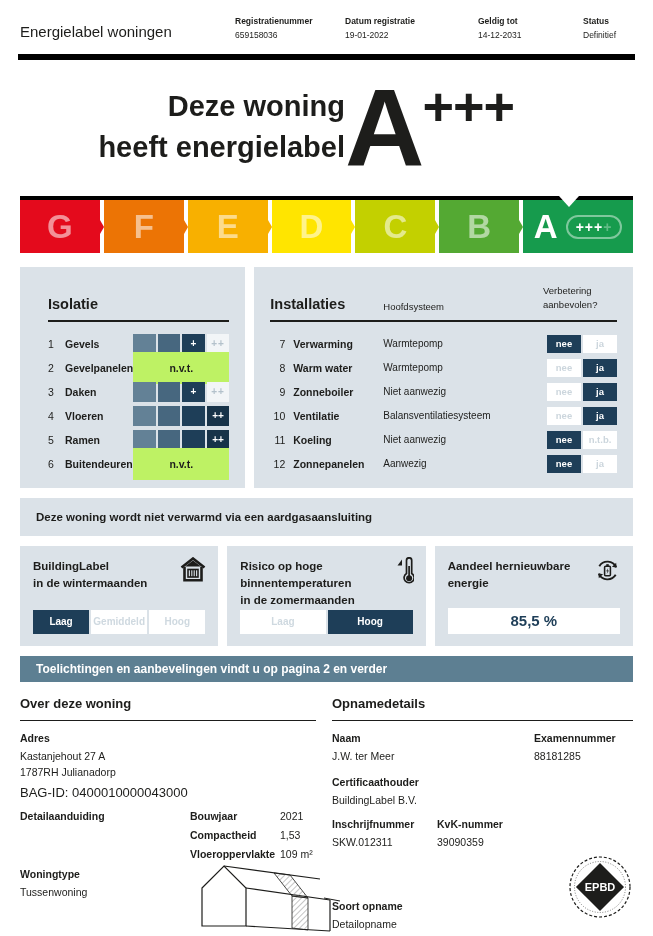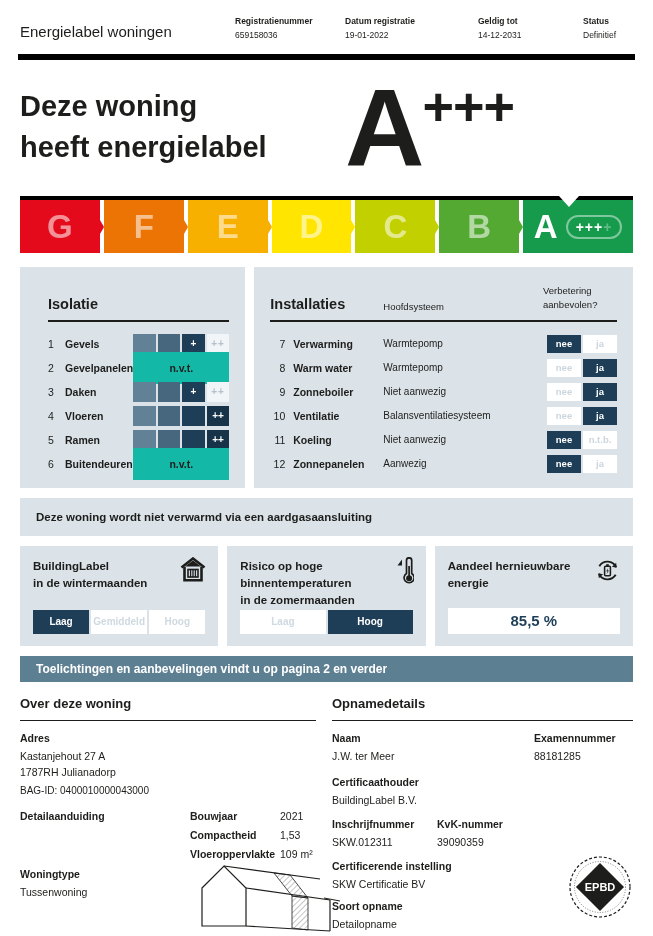--- a/index.html
+++ b/index.html
@@ -9,21 +9,21 @@
   
   .hdr{display:flex;align-items:flex-end;padding:16px 20px 8px 20px;}
   .hdr-title{flex:0 0 215px;font-size:15px;}
   .hdr-field{display:flex;flex-direction:column;}
   .hdr-field .flabel{font-size:8.5px;font-weight:bold;}
   .hdr-field .fvalue{font-size:8.5px;margin-top:4px;}
   .f1{flex:0 0 110px}.f2{flex:0 0 133px}.f3{flex:0 0 105px}.f4{flex:0 0 50px}
   .rule-thick{height:6px;background:#000;margin:6px 18px 0 18px;}
 
   
-  .hero{display:flex;padding:22px 20px 0 20px;}
+  .hero{display:flex;padding:22px 20px 0 20px;text-align:right;}
   .hero-text{flex:0 0 325px;font-size:29px;font-weight:bold;line-height:1.4;padding-top:4px;}
   .hero-label{display:flex;align-items:flex-start;font-weight:bold;}
   .hero-label .big{font-size:110px;line-height:0.82;letter-spacing:-4px;}
   .hero-label .sup{font-size:54px;line-height:0.9;margin-left:2px;letter-spacing:-1px;}
 
   
   .scale{margin:24px 20px 0 20px;position:relative;}
   .bar-top{height:4px;background:#000;position:relative;z-index:2;}
   .notch{position:absolute;top:0;left:calc(89.5% - 10px);width:0;height:0;
          border-left:10px solid transparent;border-right:10px solid transparent;
@@ -51,21 +51,21 @@
   .panel-rule{height:1.5px;background:#1d1d1b;margin:8px 0 12px 0;}
 
   .iso-row{display:flex;align-items:center;height:20px;margin-bottom:4px;}
   .iso-num{width:10px;font-size:10.5px;}
   .iso-label{flex:1;padding-left:7px;font-size:10.5px;font-weight:bold;}
   .iso-cells{display:flex;gap:2px;width:96px;}
   .cell{flex:1;height:20px;display:flex;align-items:center;justify-content:center;
         font-size:10px;font-weight:bold;color:#fff;}
   .c1{background:#638196}.c2{background:#47677f}.c3{background:#1e3e58}.c4{background:#173349}
   .c-light{background:#f2f5f7;color:#b3c1cb;letter-spacing:1px;}
-  .nvt{width:96px;height:32px;background:#14b8a6;display:flex;align-items:center;
+  .nvt{width:96px;height:32px;background:#bef264;display:flex;align-items:center;
        justify-content:center;font-size:10.5px;font-weight:bold;}
 
   .inst-head{display:flex;align-items:flex-end;height:32px;}
   .ih-title{flex:0 0 113px;font-size:14.5px;font-weight:bold;}
   .ih-sys{flex:1;font-size:9.5px;}
   .ih-adv{flex:0 0 74px;font-size:9.5px;line-height:1.5;}
   .inst-row{display:flex;align-items:center;height:20px;margin-bottom:4px;}
   .in-num{width:15px;text-align:right;font-size:10.5px;}
   .in-label{width:90px;padding-left:8px;font-size:10.5px;font-weight:bold;}
   .in-sys{flex:1;font-size:10px;}
@@ -93,21 +93,21 @@
 
   
   .footer{display:flex;gap:16px;margin:14px 20px 0 20px;}
   .fcol{position:relative;height:244px;}
   .fcol-left{flex:0 0 296px;}
   .fcol-right{flex:1;}
   .fhead{font-size:13px;font-weight:bold;padding-bottom:9px;border-bottom:1.5px solid #1d1d1b;}
   .blk{position:absolute;}
   .lbl{font-size:10.5px;font-weight:bold;}
   .val{font-size:10.5px;margin-top:4px;line-height:1.55;}
-  .small{font-size:10px;margin-top:5px;}
+  .small{font-size:13px;margin-top:5px;}
   .subrow{display:flex;margin-bottom:7px;}
   .subrow .lbl{width:90px;}
   .subrow .sval{font-size:10.5px;}
 </style>
 </head>
 <body>
 
 <div class="page">
 
   <div class="hdr">
@@ -461,24 +461,20 @@
 
       <div class="blk" style="top:122px;left:0;">
         <div class="lbl">Inschrijfnummer</div>
         <div class="val">SKW.012311</div>
       </div>
       <div class="blk" style="top:122px;left:105px;">
         <div class="lbl">KvK-nummer</div>
         <div class="val">39090359</div>
       </div>
 
-      <div class="blk" style="top:164px;left:0;">
-        <div class="lbl">Certificerende instelling</div>
-        <div class="val">SKW Certificatie BV</div>
-      </div>
 
       <div class="blk" style="top:204px;left:0;">
         <div class="lbl">Soort opname</div>
         <div class="val">Detailopname</div>
       </div>
 
       <div class="blk" style="top:158px;right:0;">
         <svg width="66" height="66" viewBox="0 0 66 66">
           <circle cx="33" cy="33" r="30" fill="none" stroke="#1d1d1b" stroke-width="1.2" stroke-dasharray="3 2"></circle>
           <circle cx="33" cy="33" r="25.5" fill="none" stroke="#1d1d1b" stroke-width="0.8" stroke-dasharray="1 1.6" opacity="0.7"></circle>

